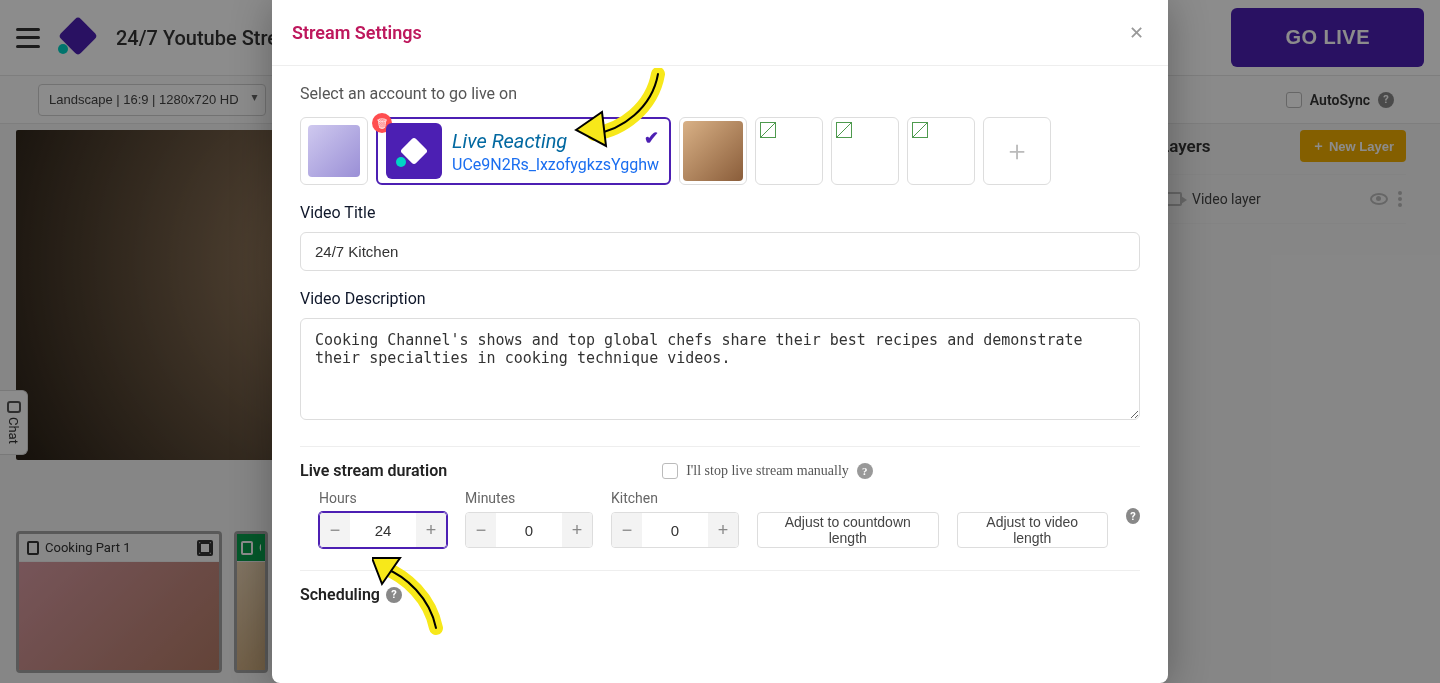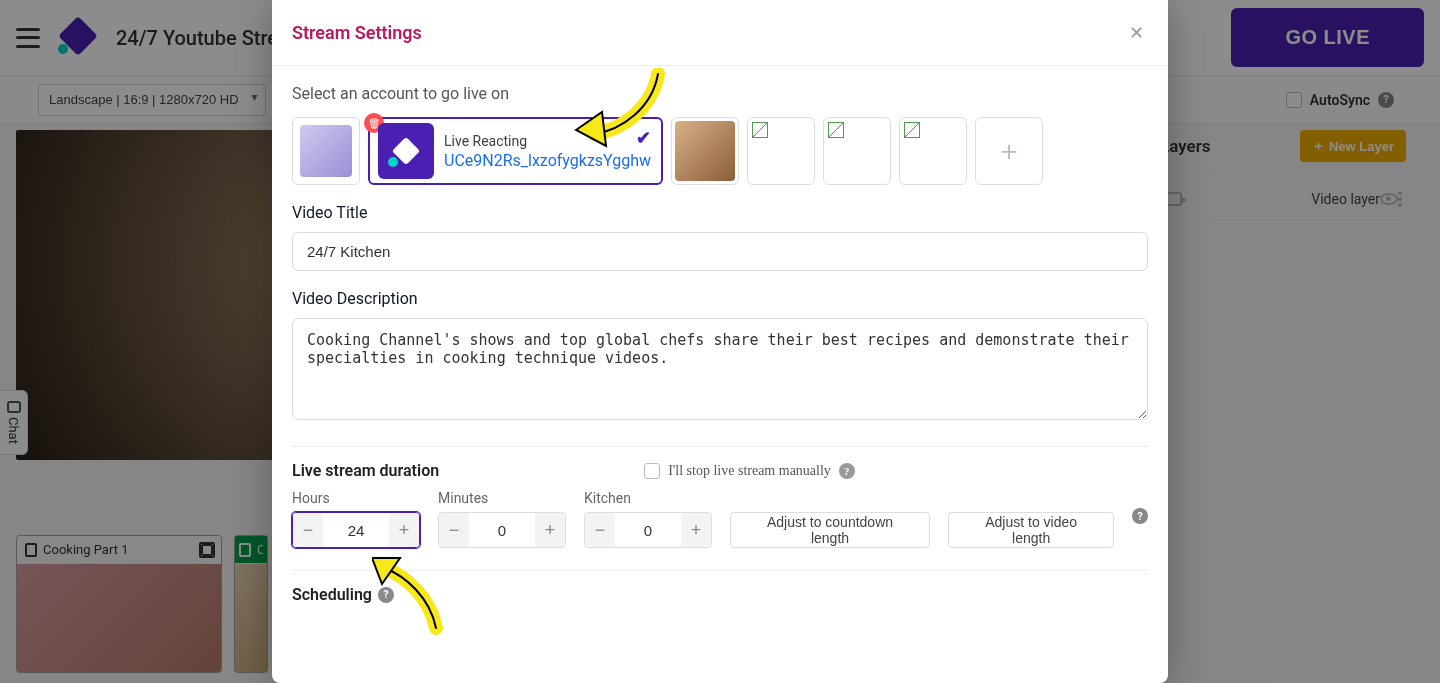--- a/index.html
+++ b/index.html
@@ -26,86 +26,86 @@
     .help-icon { width: 16px; height: 16px; border-radius: 50%; background: #888; color: #fff; font-size: 11px; font-weight: 700; display: inline-flex; align-items: center; justify-content: center; }
 
     
     .stage { position: absolute; left: 16px; top: 130px; width: 836px; height: 330px; background: radial-gradient(circle at 40% 40%, #a88a6a 0%, #2b2218 70%); border-radius: 2px; overflow: hidden; }
 
     
     .right-panel { position: absolute; right: 34px; top: 130px; width: 246px; }
     .layers-header { display: flex; align-items: center; justify-content: space-between; margin-bottom: 12px; }
     .layers-title { font-size: 17px; font-weight: 600; color: #333; }
     .newlayer-btn { background: #f0ad00; color: #fff; border: none; border-radius: 4px; padding: 7px 12px; font-size: 13px; font-weight: 600; cursor: pointer; display: inline-flex; align-items: center; gap: 4px; }
-    .layer-row { display: flex; align-items: center; padding: 16px 4px; border-top: 1px solid #eee; border-bottom: 1px solid #eee; text-align: right; }
+    .layer-row { display: flex; align-items: center; gap: 10px; padding: 16px 4px; border-top: 1px solid #eee; border-bottom: 1px solid #eee; }
     .layer-row .cam-icon { width: 18px; height: 14px; border: 2px solid #bbb; border-radius: 2px; position: relative; }
     .layer-row .cam-icon::after { content:""; position:absolute; right:-7px; top:2px; width:0; height:0; border-left:6px solid #bbb; border-top:4px solid transparent; border-bottom:4px solid transparent; }
     .layer-name { flex: 1; font-size: 14px; color: #444; }
     .eye-icon { width: 18px; height: 12px; border: 2px solid #bbb; border-radius: 60% 60% 60% 60%; position: relative; }
     .eye-icon::after { content:""; position:absolute; top:1px; left:4px; width:5px; height:5px; border-radius:50%; background:#bbb; }
     .kebab { display: flex; flex-direction: column; gap: 2px; }
     .kebab span { width: 4px; height: 4px; border-radius: 50%; background: #bbb; }
 
     
     .chat-tab { position: absolute; left: 0; top: 390px; background: #fff; border: 1px solid #ddd; border-left: none; border-radius: 0 6px 6px 0; padding: 10px 6px; writing-mode: vertical-rl; font-size: 13px; color: #333; display: flex; align-items: center; gap: 4px; cursor: pointer; }
     .chat-tab .cicon { writing-mode: horizontal-tb; width: 14px; height: 12px; border: 2px solid #555; border-radius: 3px; position: relative; }
 
     
     .scenes { position: absolute; left: 16px; bottom: 10px; display: flex; gap: 12px; align-items: flex-start; }
-    .scene-card { width: 206px; border: 1px solid #a3a3a3; border-radius: 4px; background: #fdba74; overflow: hidden; }
+    .scene-card { width: 206px; border: 3px solid #a3a3a3; border-radius: 4px; background: #fdba74; overflow: hidden; }
     .scene-header { display: flex; align-items: center; padding: 6px 8px; gap: 6px; background: #f7f7f7; border-bottom: 1px solid #eee; font-size: 13px; color: #333; }
     .scene-header.sel { background: #09a04d; color: #fff; }
     .scene-header .sname { flex: 1; white-space: nowrap; overflow: hidden; text-overflow: ellipsis; }
     .trash-ic { width: 12px; height: 14px; border: 2px solid currentColor; border-radius: 2px; display:inline-block; }
     .dup-ic { width: 12px; height: 12px; border: 2px solid currentColor; border-radius: 2px; position: relative; display:inline-block;}
     .dup-ic::after { content:""; position:absolute; top:-4px; left:-4px; width:12px; height:12px; border:2px solid currentColor; border-radius:2px; }
     .scene-thumb { height: 108px; background: linear-gradient(135deg,#d89ba3 0%,#b57c67 100%); display:flex; align-items:center; justify-content:center; }
     .scene-card.partial { width: 34px; overflow: visible; }
     .scene-card.partial .scene-header { padding: 6px 4px; }
 
     
     .overlay { position: absolute; inset: 0; background: rgba(0,0,0,0.45); z-index: 50; }
 
     
     .modal { position: absolute; top: 0; left: 272px; width: 896px; height: 683px; background: #fff; z-index: 60; border-radius: 0 0 8px 8px; box-shadow: 0 4px 40px rgba(0,0,0,0.3); display: flex; flex-direction: column; overflow: hidden; }
     .modal-header { display: flex; align-items: center; justify-content: space-between; padding: 18px 20px; border-bottom: 1px solid #eee; }
     .modal-title { font-size: 18px; font-weight: 600; color: #be185d; }
     .close-x { font-size: 18px; color: #999; cursor: pointer; padding: 4px; }
-    .modal-body { flex: 1; overflow-y: auto; padding: 18px 20px; color: #333; position: relative; }
+    .modal-body { flex: 1; overflow-y: auto; padding: 18px 28px; color: #333; position: relative; }
 
     .section-label { font-size: 16px; color: #555; margin-bottom: 14px; }
     .field-label { font-size: 16px; color: #0f172a; margin: 18px 0 10px; }
     .field-label.bold { font-weight: 600; color: #222; }
 
     .accounts-row { display: flex; gap: 8px; align-items: stretch; flex-wrap: nowrap; }
     .acct-small { width: 68px; height: 68px; border: 1px solid #ddd; border-radius: 6px; display: flex; align-items: center; justify-content: center; cursor: pointer; flex: 0 0 auto; position: relative; overflow: hidden; }
     .acct-active { border: 2px solid #4c1fb3; border-radius: 6px; height: 68px; padding: 4px 10px 4px 8px; display: flex; align-items: center; gap: 10px; min-width: 272px; flex: 0 0 auto; position: relative; cursor: pointer; }
     .acct-active .sq { width: 56px; height: 56px; background: #4c1fb3; border-radius: 6px; display:flex; align-items:center; justify-content:center; position: relative; }
     .acct-active .sq .lgd { width:10px; height:10px; border-radius:50%; background:#00d4c6; position:absolute; bottom:12px; left:10px; }
     .acct-active .sq .lgc { width:20px; height:20px; background:#fff; transform: rotate(45deg); border-radius:3px; }
     .acct-info { display: flex; flex-direction: column; gap: 2px; }
-    .acct-name { font-size: 14px; color: #404040; }
+    .acct-name { font-size: 20px; color: #0369a1; font-style: italic; }
     .acct-id { font-size: 16px; color: #1a6ef0; word-break: break-all; }
     .acct-check { position: absolute; right: 10px; top: 8px; color: #4c1fb3; font-size: 18px; font-weight: 700; }
     .acct-del { position: absolute; top: -6px; left: -6px; width: 20px; height: 20px; border-radius: 50%; background: #ff4d4f; color: #fff; display: flex; align-items: center; justify-content: center; font-size: 10px; }
     .broken-img { width: 16px; height: 16px; border: 1px solid #4e9a4e; background: linear-gradient(135deg, transparent 48%, #4e9a4e 49% 51%, transparent 52%); position: absolute; top: 4px; left: 4px; }
     .plus-acct { font-size: 28px; color: #bbb; }
     .bunny-ph { width: 52px; height: 52px; background: linear-gradient(135deg,#cfc9ef,#9a8fd6); border-radius: 4px; }
     .dog-ph { width: 60px; height: 60px; background: linear-gradient(135deg,#d9b186,#8a5d3a); border-radius: 4px; }
 
     .text-input { width: 100%; border: 1px solid #ddd; border-radius: 6px; padding: 10px 14px; font-size: 15px; color: #333; }
     .text-area { width: 100%; height: 102px; border: 1px solid #ddd; border-radius: 6px; padding: 12px 14px; font-size: 15px; color: #333; resize: vertical; }
 
     .divider { border: none; border-top: 1px solid #eee; margin: 22px 0 14px; }
 
-    .duration-head { display: flex; align-items: center; }
+    .duration-head { display: flex; align-items: center; gap: 10px; }
     .manual-stop { display: flex; align-items: center; gap: 8px; margin-left: auto; font-size: 14px; color: #555; }
     .manual-stop .help-icon { background: #999; }
 
-    .duration-row { display: flex; align-items: flex-end; gap: 18px; margin-top: 10px; }
+    .duration-row { display: flex; align-items: flex-end; gap: 18px; margin-top: 10px; margin-left: 19px; }
     .dur-col { display: flex; flex-direction: column; gap: 6px; }
     .dur-label { font-size: 14px; color: #666; }
     .stepper { display: flex; border: 1px solid #ddd; border-radius: 4px; overflow: hidden; height: 36px; }
     .stepper.active { border-color: #4c1fb3; box-shadow: 0 0 0 1px #4c1fb3; }
     .step-btn { width: 30px; background: #f3f3f3; border: none; font-size: 18px; color: #888; cursor: pointer; }
     .step-val { width: 66px; text-align: center; border: none; font-size: 15px; color: #333; outline: none; }
     .adj-btn { height: 36px; padding: 0 16px; border: 1px solid #ddd; border-radius: 4px; background: #fff; font-size: 14px; color: #444; cursor: pointer; }
 
     .scheduling { display: flex; align-items: center; gap: 6px; font-size: 16px; font-weight: 600; color: #222; margin-top: 6px; }
 

